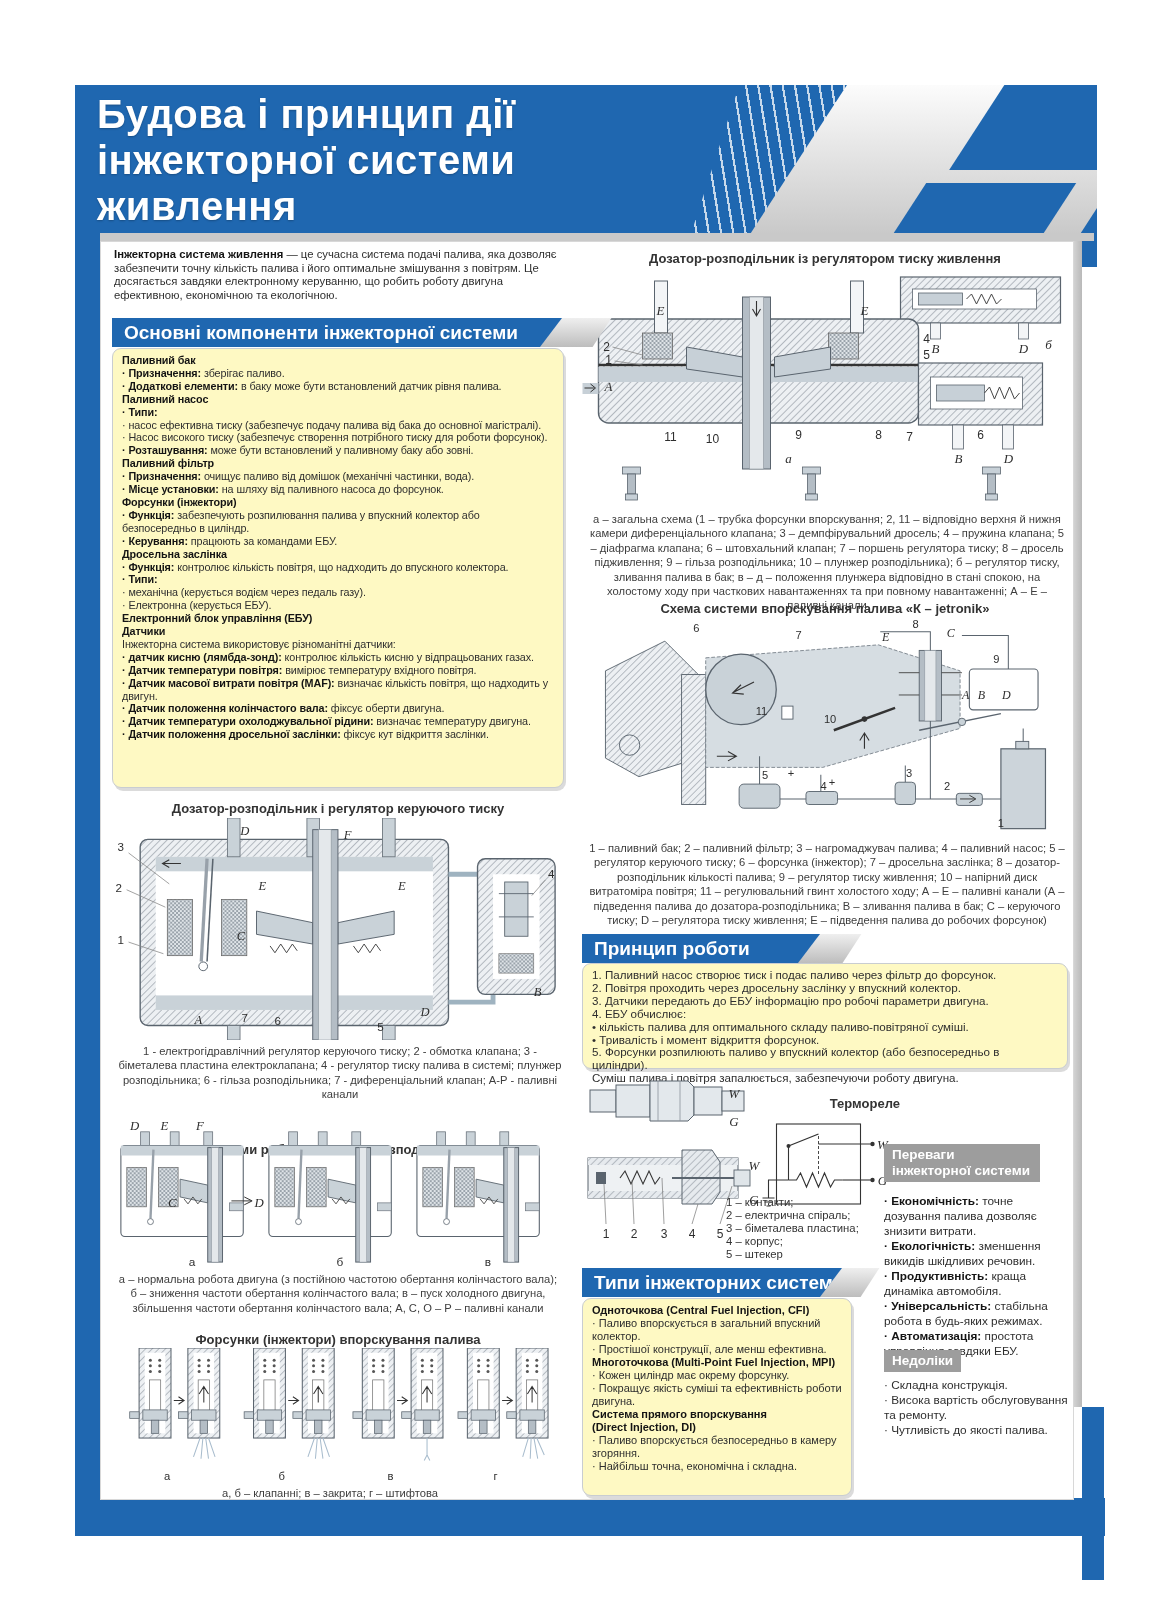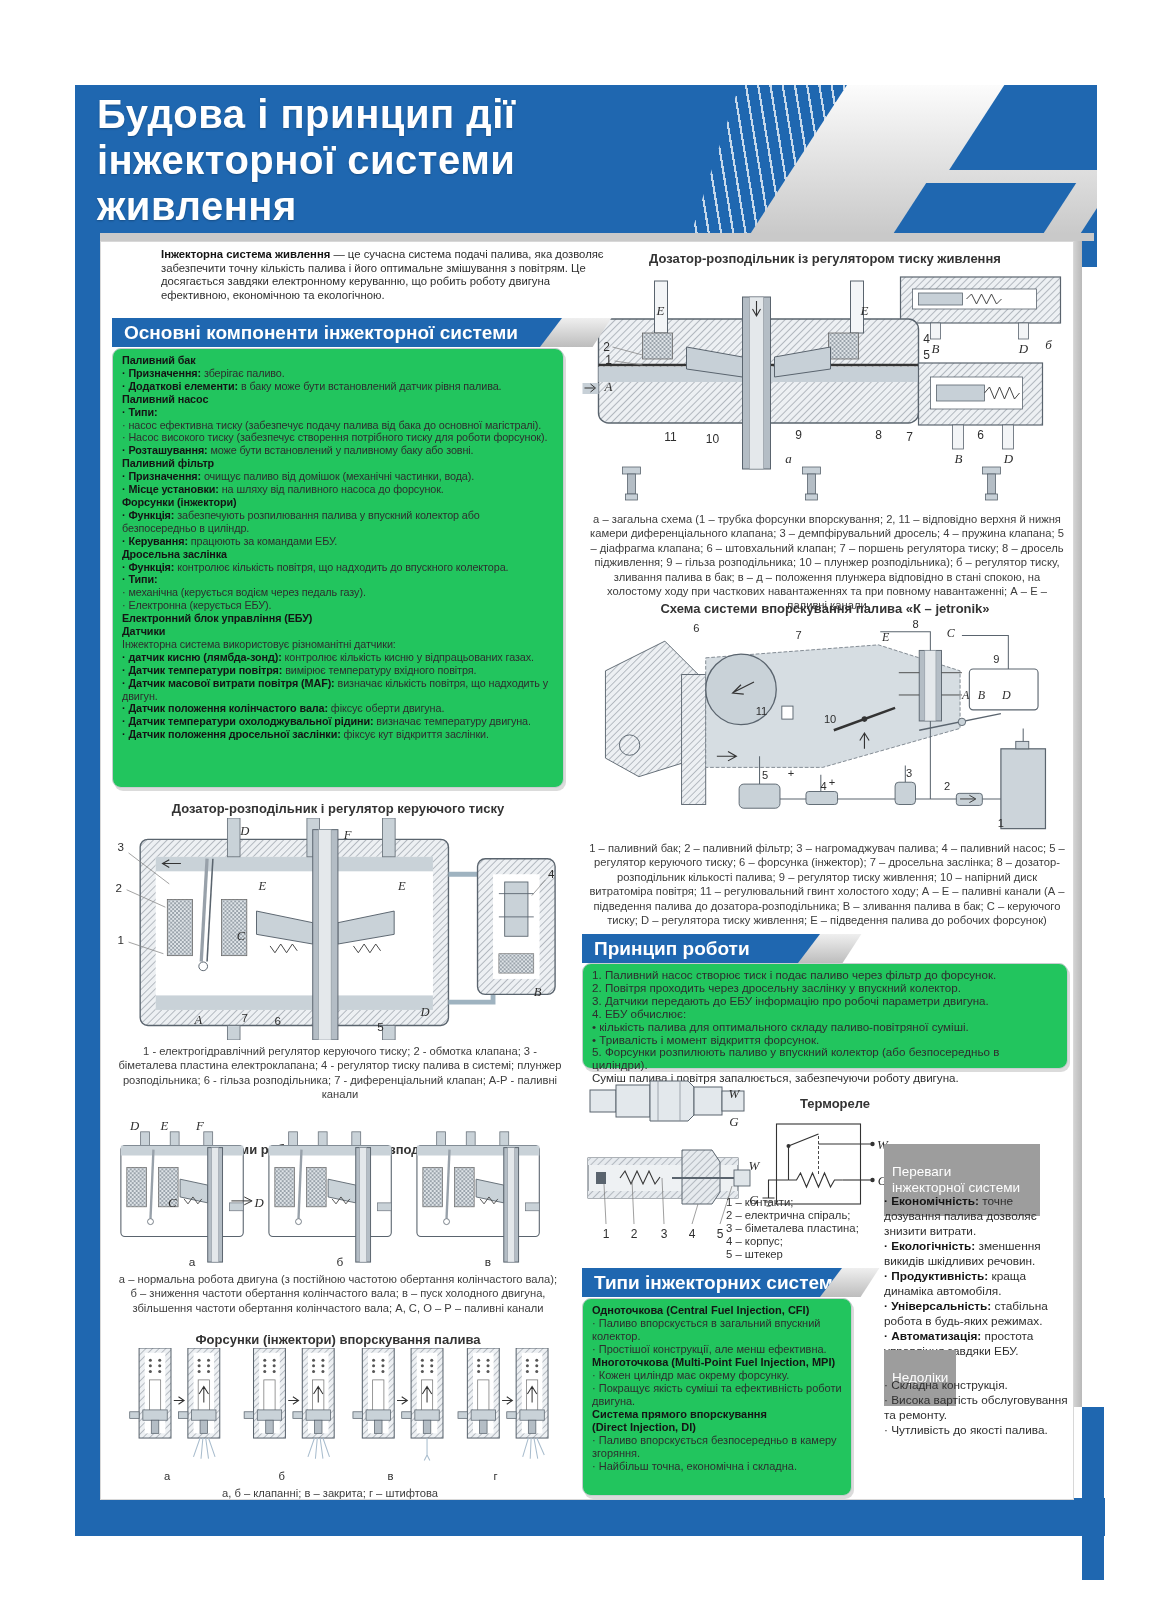--- a/index.html
+++ b/index.html
@@ -31,23 +31,23 @@
   .content { position:absolute; left:100px; top:241px; width:972px; height:1257px;
              background:#fff; border:1px solid #d8d8d8; }
 
   
   .abs { position:absolute; }
   .sech { position:absolute; z-index:3; background:#1f67b0; color:#fff; font-weight:700;
           font-size:19px; line-height:29px; height:29px; padding:0 26px 0 12px; box-sizing:border-box;
           clip-path:polygon(0 0,100% 0,calc(100% - 22px) 100%,0 100%); white-space:nowrap; }
   .tail { position:absolute; z-index:2; height:29px; transform:skewX(-33deg);
           background:linear-gradient(180deg,#efefef,#bdbdbd); }
-  .grayh { position:absolute; background:#9d9d9d; color:#fff; font-weight:400; font-size:13.5px;
-           line-height:16px; padding:20px 8px; }
-  .panel { position:absolute; background:#22c55e; border:1.6px solid #c9cdd1; border-radius:9px;
+  .grayh { position:absolute; background:#9d9d9d; color:#fff; font-weight:700; font-size:13.5px;
+           line-height:16px; padding:3px 8px; }
+  .panel { position:absolute; background:#fef9c3; border:1.6px solid #c9cdd1; border-radius:9px;
            box-shadow:2px 3px 0 rgba(175,175,175,.45); padding:5px 9px; box-sizing:border-box; }
   .ln { margin:0; }
   .ln .b { font-weight:700; color:#141414; }
   .panel-comp { font-size:10.8px; line-height:12.9px; letter-spacing:-0.1px; }
   .panel-principle { font-size:11.6px; line-height:12.9px; }
   .panel-types { font-size:11px; line-height:13px; }
   .listcol { position:absolute; font-size:11.8px; line-height:15px; }
   .legend { position:absolute; font-size:11.3px; line-height:13px; color:#333; }
   .dt { position:absolute; font-weight:700; font-size:13px; color:#333; text-align:center; }
   .cap { position:absolute; font-size:11.2px; line-height:14.4px; color:#3d3d3d;text-align:center; }
@@ -73,21 +73,21 @@
       <div>живлення</div>
     </div>
   </div>
   <div class="banner-underline"></div>
   <div class="strip-left"></div>
   <div class="strip-bottom"></div>
   <div class="strip-right-gray"></div>
   <div class="strip-right-blue"></div>
   <div class="content"></div>
 
-  <div class="intro" style="left:114px; top:248px; width:450px;margin-left:47px;">
+  <div class="intro" style="left:114px; top:248px; width:450px;">
     <span class="b">Інжекторна система живлення</span><span> — це сучасна система подачі палива, яка дозволяє забезпечити точну кількість палива і його оптимальне змішування з повітрям. Це досягається завдяки електронному керуванню, що робить роботу двигуна ефективною, економічною та екологічною.</span>
   </div>
 
   <div class="sech" style="left:112px; top:318px; width:450px;">Основні компоненти інжекторної системи</div>
   <div class="tail" style="left:540px; top:318px; width:62px;"></div>
 
   <div class="panel panel-comp" style="left:112px; top:348px; width:452px; height:440px;">
       <div class="ln"><span class="b">Паливний бак</span></div>
       <div class="ln"><span class="b">· Призначення:</span><span> зберігає паливо.</span></div>
       <div class="ln"><span class="b">· Додаткові елементи:</span><span> в баку може бути встановлений датчик рівня палива.</span></div>
@@ -450,21 +450,21 @@
         <text x="170" y="98" class="dlbl it">W</text>
         <text x="170" y="132" class="dlbl it">G</text>
         <text x="22" y="166" class="dlbl">1</text>
         <text x="50" y="166" class="dlbl">2</text>
         <text x="80" y="166" class="dlbl">3</text>
         <text x="108" y="166" class="dlbl">4</text>
         <text x="136" y="166" class="dlbl">5</text>
       </g>
   </svg>
 
-  <div class="dt" style="left:770px; top:1096px; width:130px; text-align:center;">Термореле</div>
+  <div class="dt" style="left:770px; top:1096px; width:130px; text-align:right;">Термореле</div>
 
   <svg class="abs" style="left:760px; top:1114px;" width="135" height="100" viewBox="0 0 130 100">
     <rect x="14" y="10" width="84" height="80" fill="none" stroke="#333" stroke-width="1.1"></rect>
     <circle cx="26" cy="32" r="2" fill="#333"></circle>
     <path d="M26 32 L56 20" stroke="#333" stroke-width="1.2"></path>
     <path d="M56 22 V62" stroke="#333" stroke-dasharray="3 2" stroke-width="0.9"></path>
     <path d="M56 30 H110" stroke="#333" stroke-width="1.1"></path>
     <circle cx="110" cy="30" r="2.2" fill="#333"></circle>
     <path d="M26 66 h8 l4 -7 6 14 6 -14 6 14 6 -14 6 14 4 -7 h8" stroke="#333" fill="none" stroke-width="1.1"></path>
     <path d="M80 66 H110" stroke="#333" stroke-width="1.1"></path>

